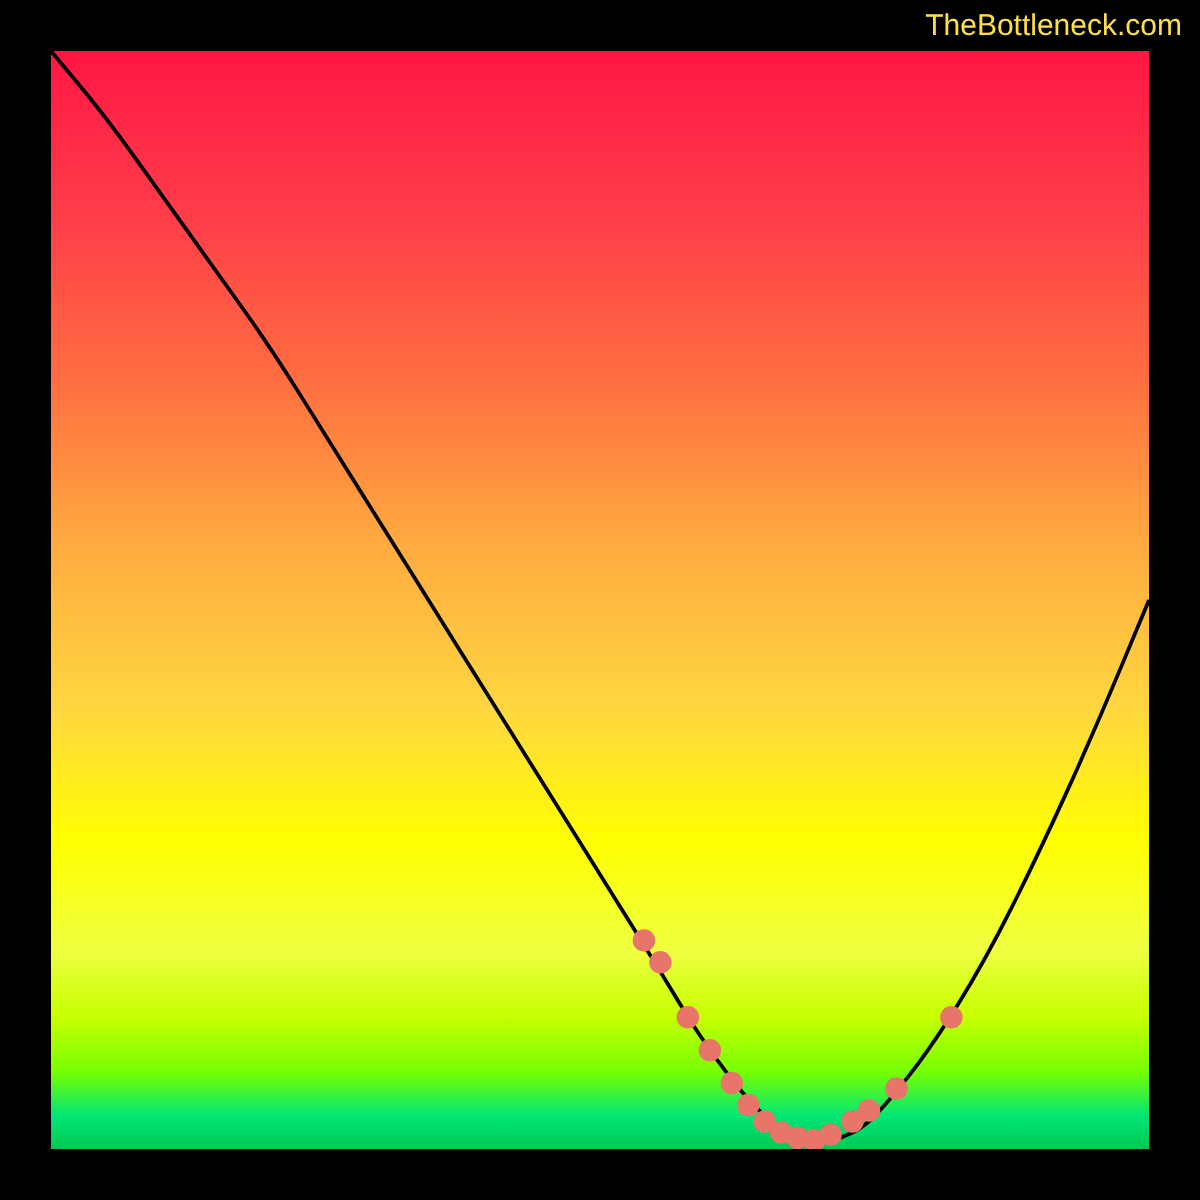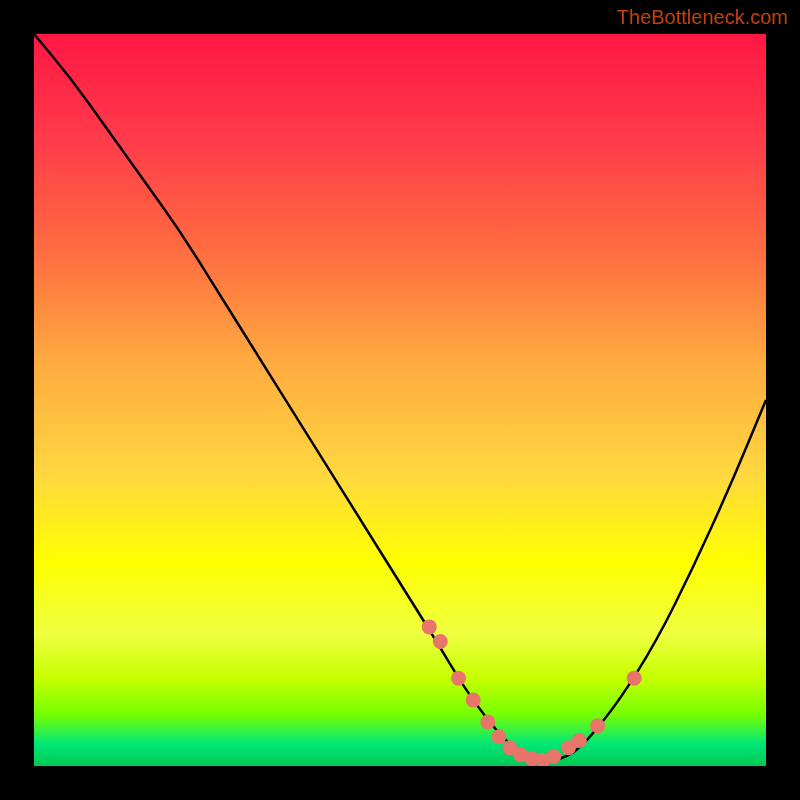--- a/index.html
+++ b/index.html
@@ -11,21 +11,21 @@
       width: 800px;
       height: 800px;
       background: #000;
       position: relative;
       font-family: Arial, sans-serif;
     }
     .watermark {
       position: absolute;
       top: 6px;
       right: 12px;
-      color: #c2410c;
+      color: #fde047;
       font-size: 20px;
       z-index: 10;
     }
     .chart-container {
       position: absolute;
       top: 34px;
       left: 34px;
       width: 732px;
       height: 732px;
       overflow: hidden;

